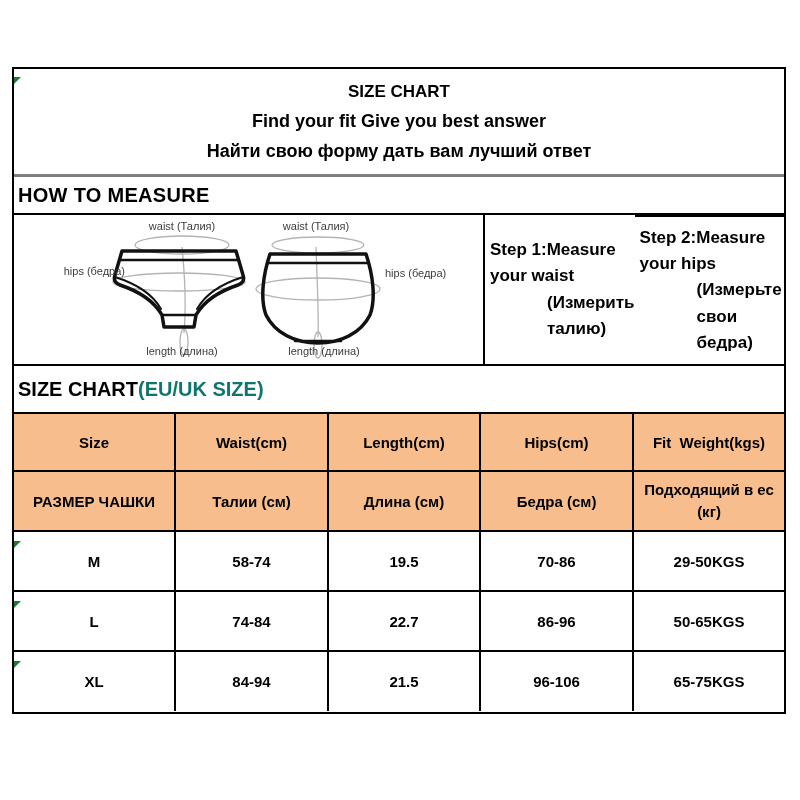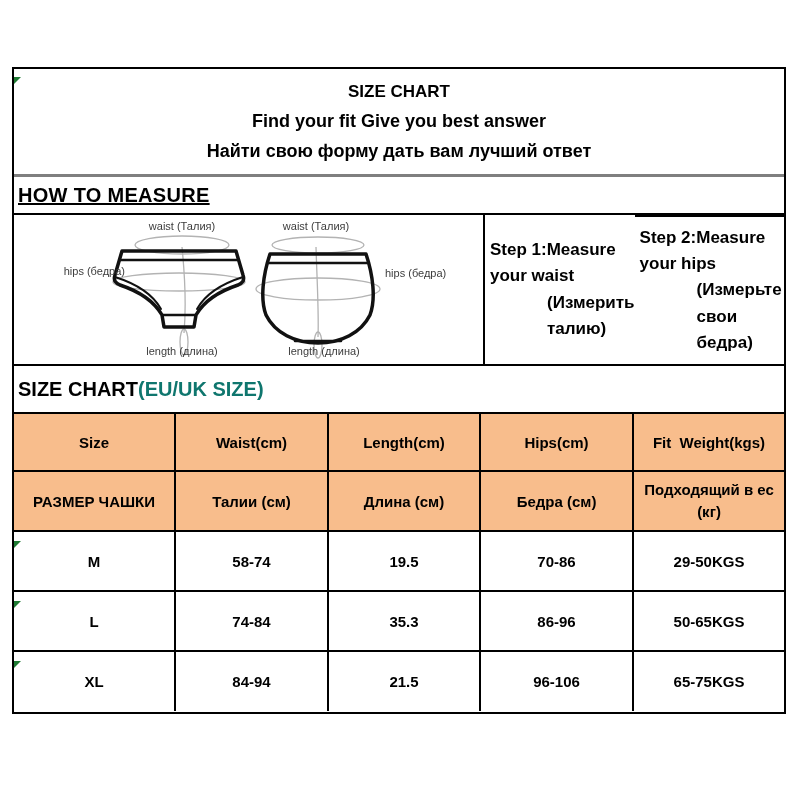--- a/index.html
+++ b/index.html
@@ -16,21 +16,21 @@
     height:105px; border-bottom:3px solid #7F7F7F;
     display:flex; flex-direction:column; align-items:center; justify-content:center;
     gap:9px; font-weight:bold; text-align:center;
   }
   .t1 { font-size:17px; }
   .t2, .t3 { font-size:18px; }
   
   .how-heading {
     height:36px; border-bottom:2px solid #000;
     display:flex; align-items:center; padding-left:4px;
-    font-size:20px; font-weight:bold; letter-spacing:0.3px;text-decoration:underline;
+    font-size:20px; font-weight:bold; letter-spacing:0.3px;
   }
   
   .measure-row { height:149px; border-bottom:2px solid #000; display:flex; }
   .diagrams { width:469px; position:relative; }
   .diagrams svg { display:block; }
   .outline { stroke:#111; fill:none; stroke-linejoin:round; stroke-linecap:round; }
   .measure { stroke:#b3b3b3; fill:none; stroke-width:1.3; }
   .dlabel { font-size:11px; fill:#3c3c3c; font-weight:400; }
   .steps { flex:1; border-left:2px solid #000; display:flex; flex-direction:row; }
   .step {
@@ -162,21 +162,21 @@
         <tr class="data-row">
           <td>M</td>
           <td>58-74</td>
           <td>19.5</td>
           <td>70-86</td>
           <td>29-50KGS</td>
         </tr>
         <tr class="data-row">
           <td>L</td>
           <td>74-84</td>
-          <td>35.3</td>
+          <td>22.7</td>
           <td>86-96</td>
           <td>50-65KGS</td>
         </tr>
         <tr class="data-row">
           <td>XL</td>
           <td>84-94</td>
           <td>21.5</td>
           <td>96-106</td>
           <td>65-75KGS</td>
         </tr>

